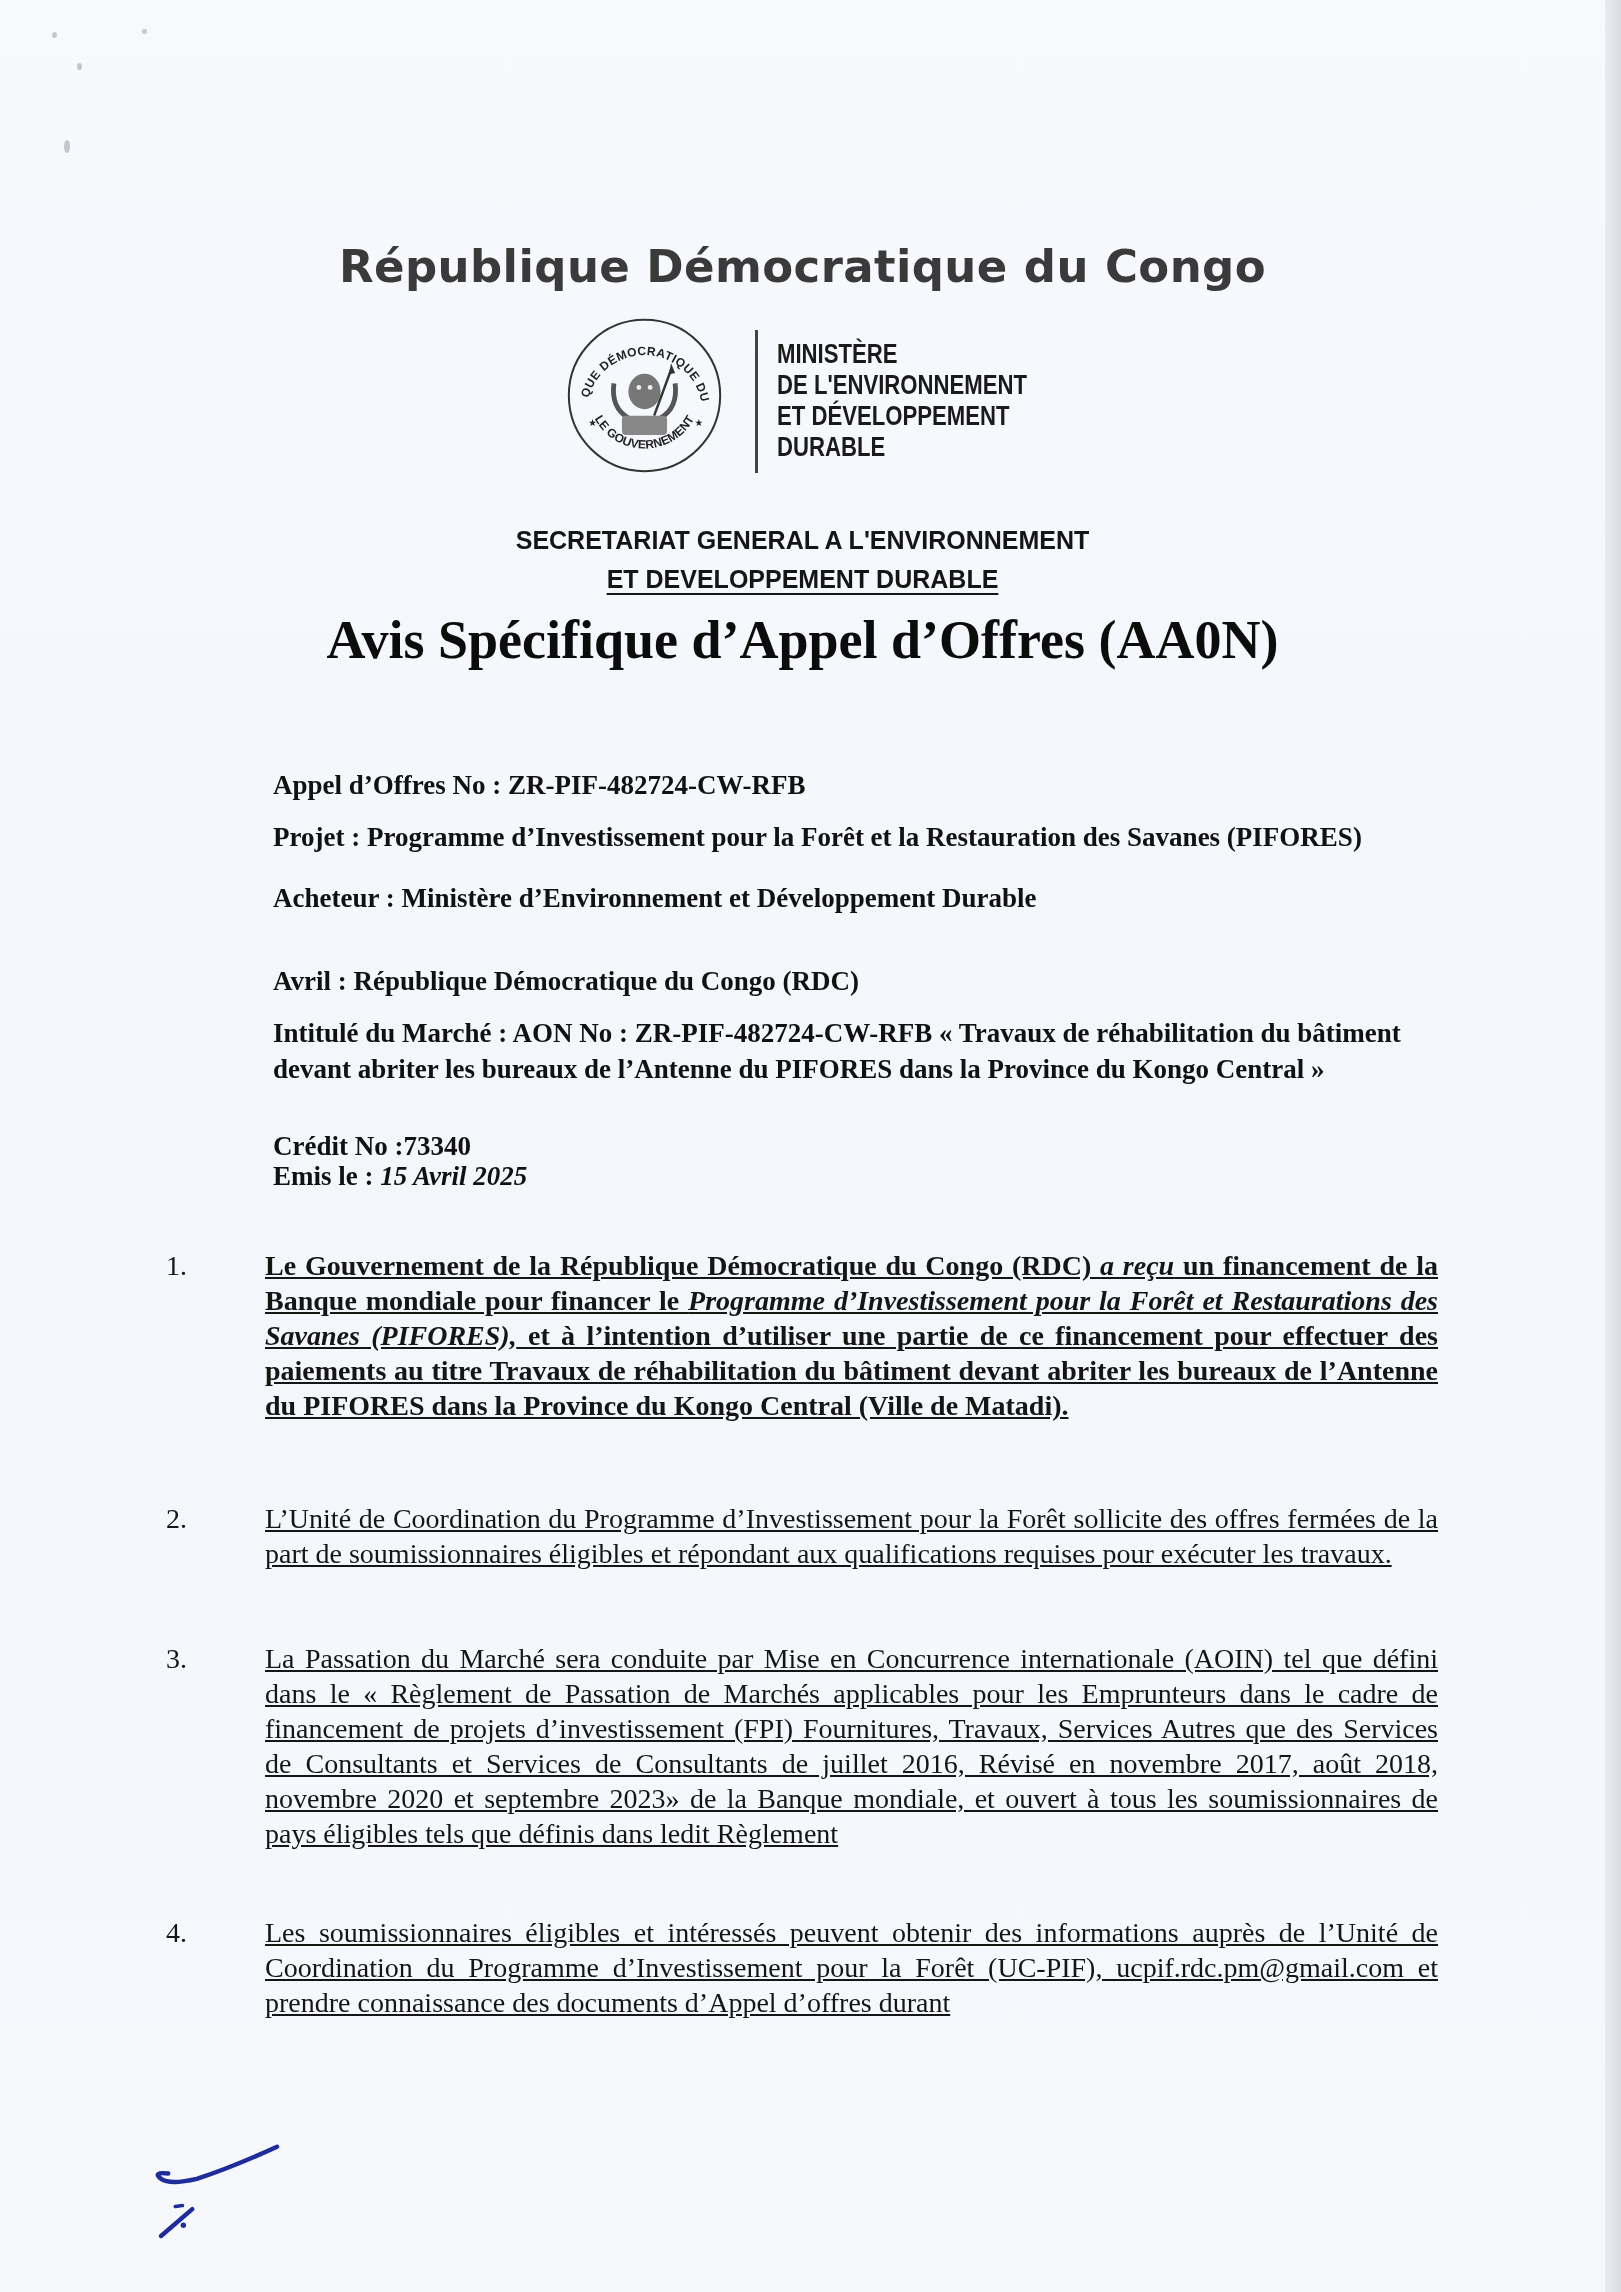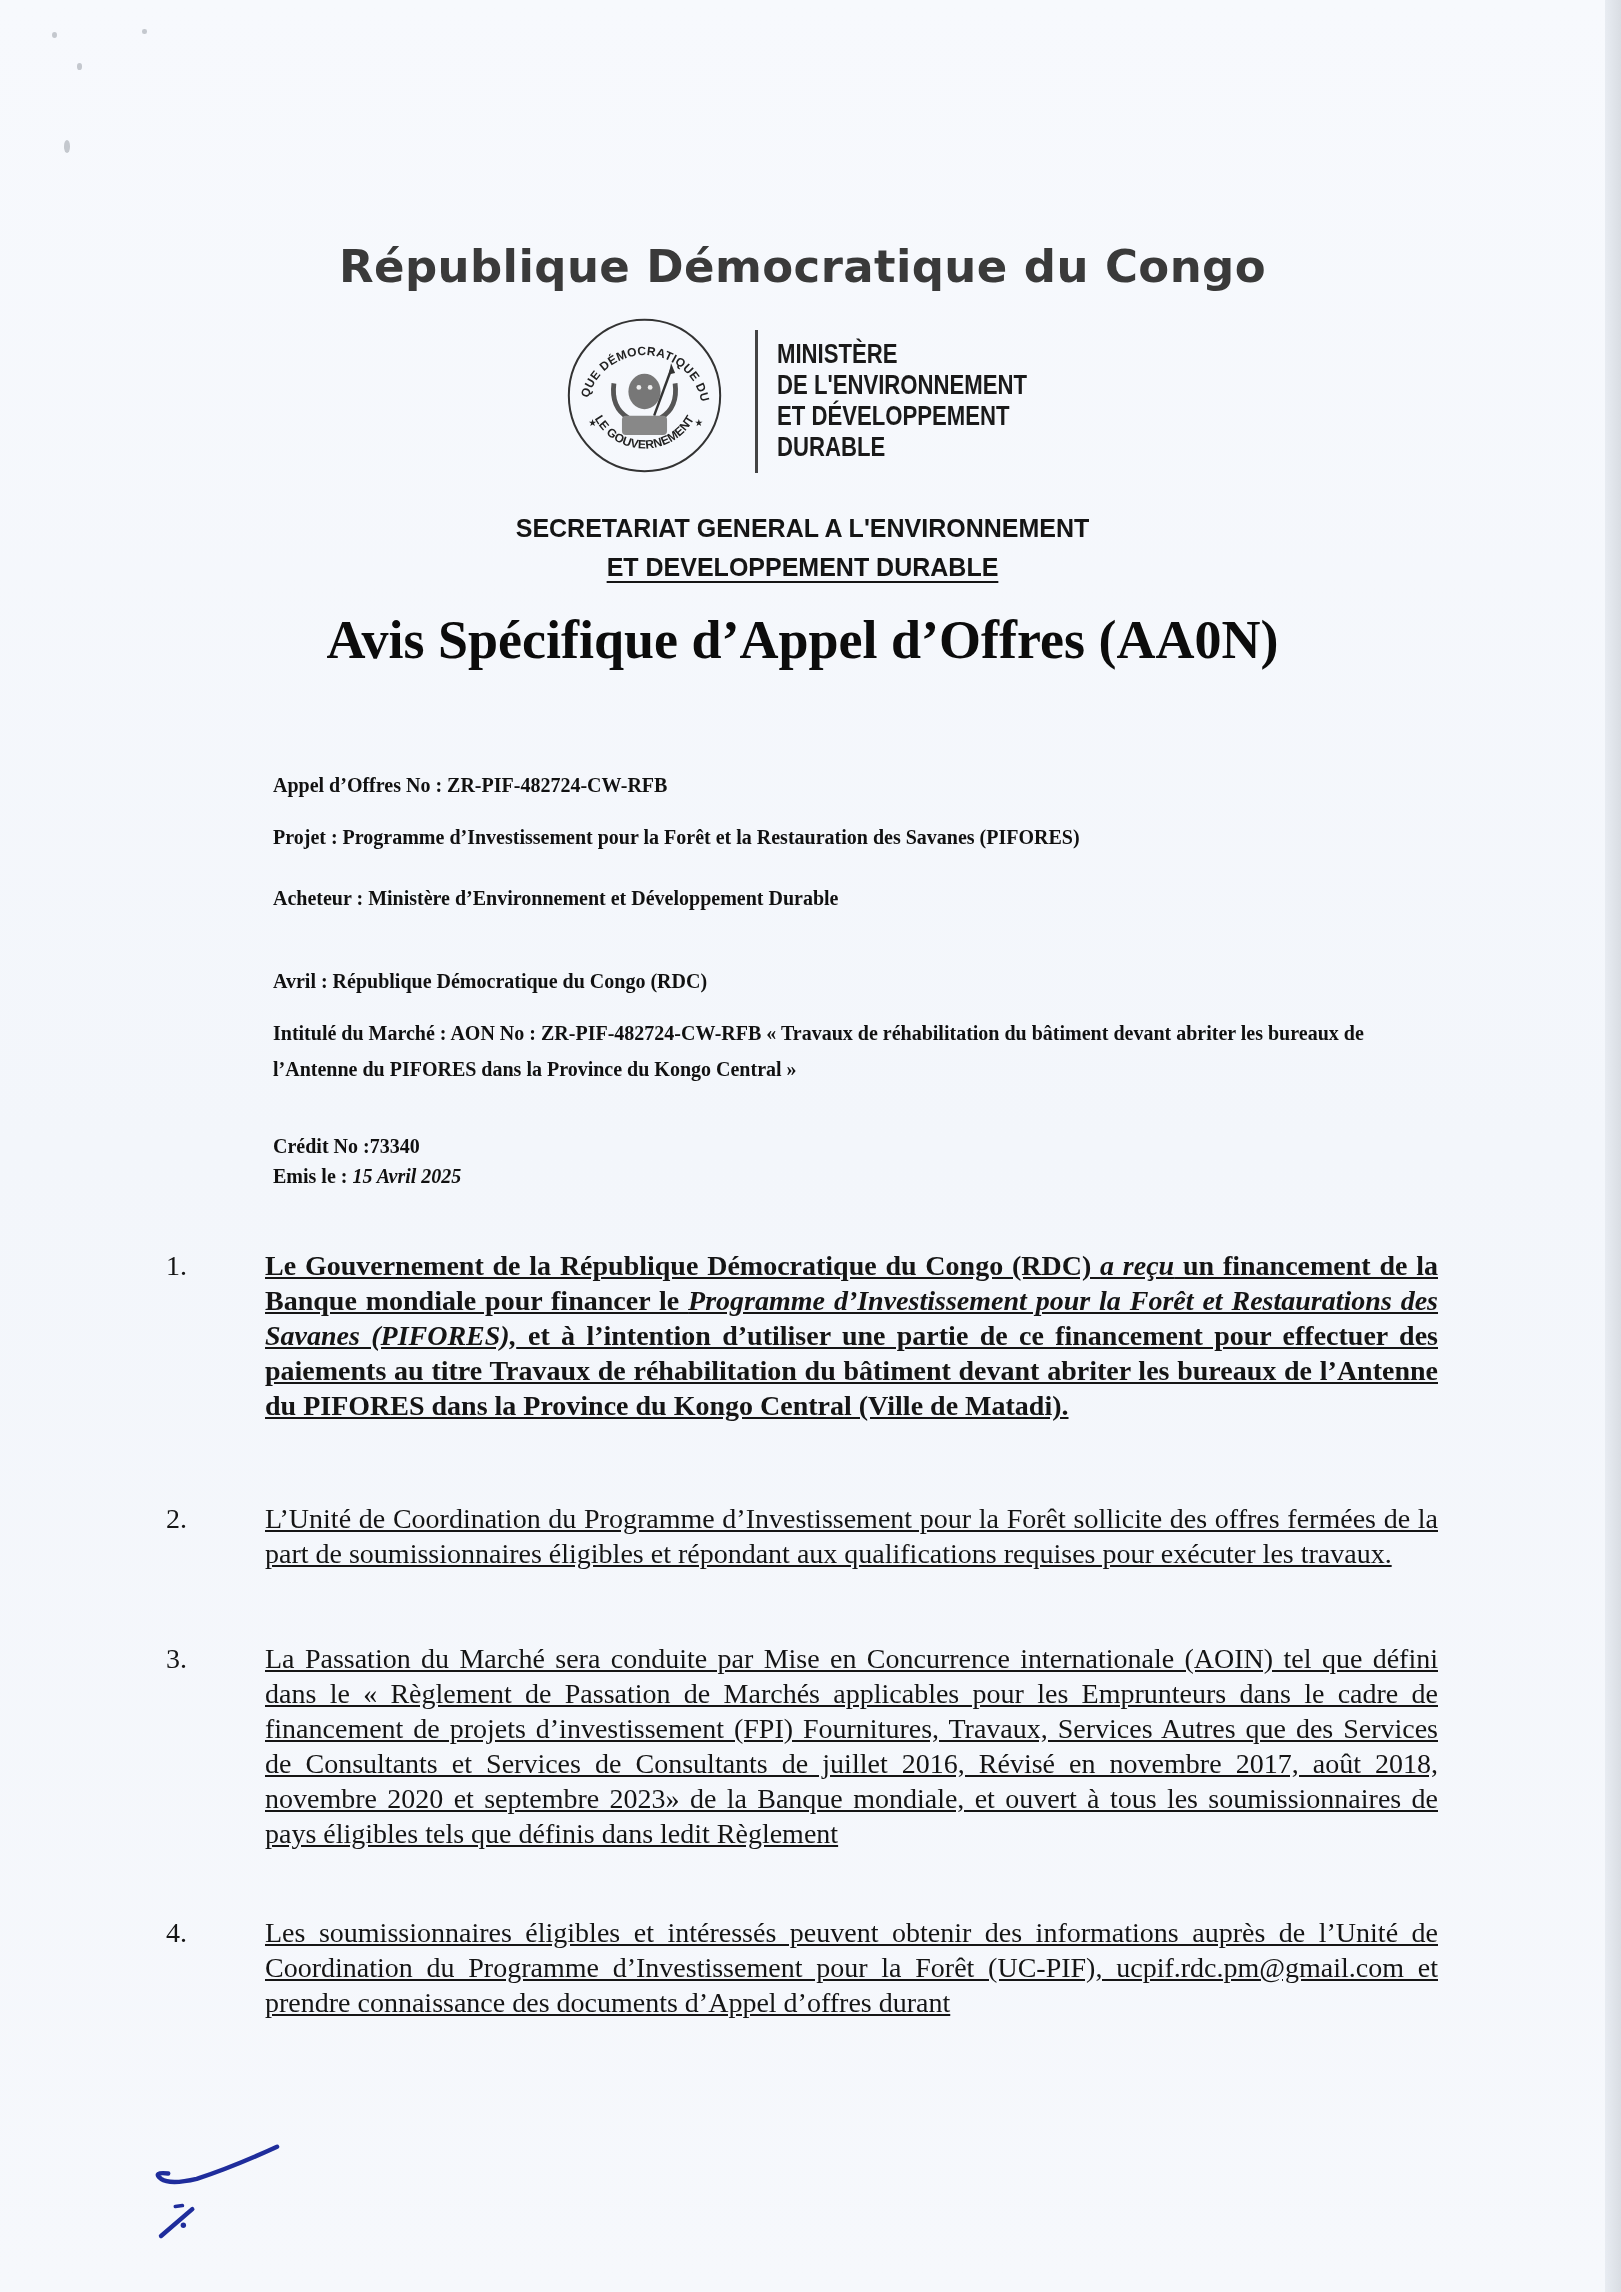--- a/index.html
+++ b/index.html
@@ -33,38 +33,38 @@
   }
   .ministry {
     position: absolute; left: 777px; top: 339px;
     font-family: "Liberation Sans", sans-serif; font-weight: bold;
     font-size: 27px; line-height: 31px; color: #1a1a1a;
     transform: scaleX(0.82); transform-origin: left top;
   }
   .ministry div { white-space: nowrap; }
 
   .secretariat {
-    position: absolute; top: 509px; left: 0; width: 1605px; text-align: center;
+    position: absolute; top: 521px; left: 0; width: 1605px; text-align: center;
     font-family: "Liberation Sans", sans-serif; font-weight: bold; font-size: 25px; line-height: 39px;
     color: #151515;
   }
   .secretariat .l2 { text-decoration: underline; text-underline-offset: 4.5px; text-decoration-thickness: 1.8px; }
 
   .title {
     position: absolute; top: 609px; left: 0; width: 1605px; text-align: center;
     font-weight: bold; font-size: 54px; color: #0c0c0c;
   }
   .subtitle {
     position: absolute; top: 702px; left: 0; width: 1605px; text-align: center;
     font-weight: bold; font-size: 32px; color: #111;
   }
 
   .meta {
     position: absolute; left: 273px; width: 1164px;
-    font-weight: bold; font-size: 20px; line-height: 36px; color: #111;
+    font-weight: bold; font-size: 27px; line-height: 36px; color: #111;
   }
   .meta i { font-style: italic; }
 
   .para {
     position: absolute; left: 166px; width: 1272px;
     font-size: 28px; line-height: 35px; color: #151515;
   }
   .para .num { position: absolute; left: 0; top: 0; width: 54px; font-weight: normal; }
   .para .body { margin-left: 99px; text-align: justify; text-decoration: underline; }
   .para.bold .body { font-weight: bold; }

